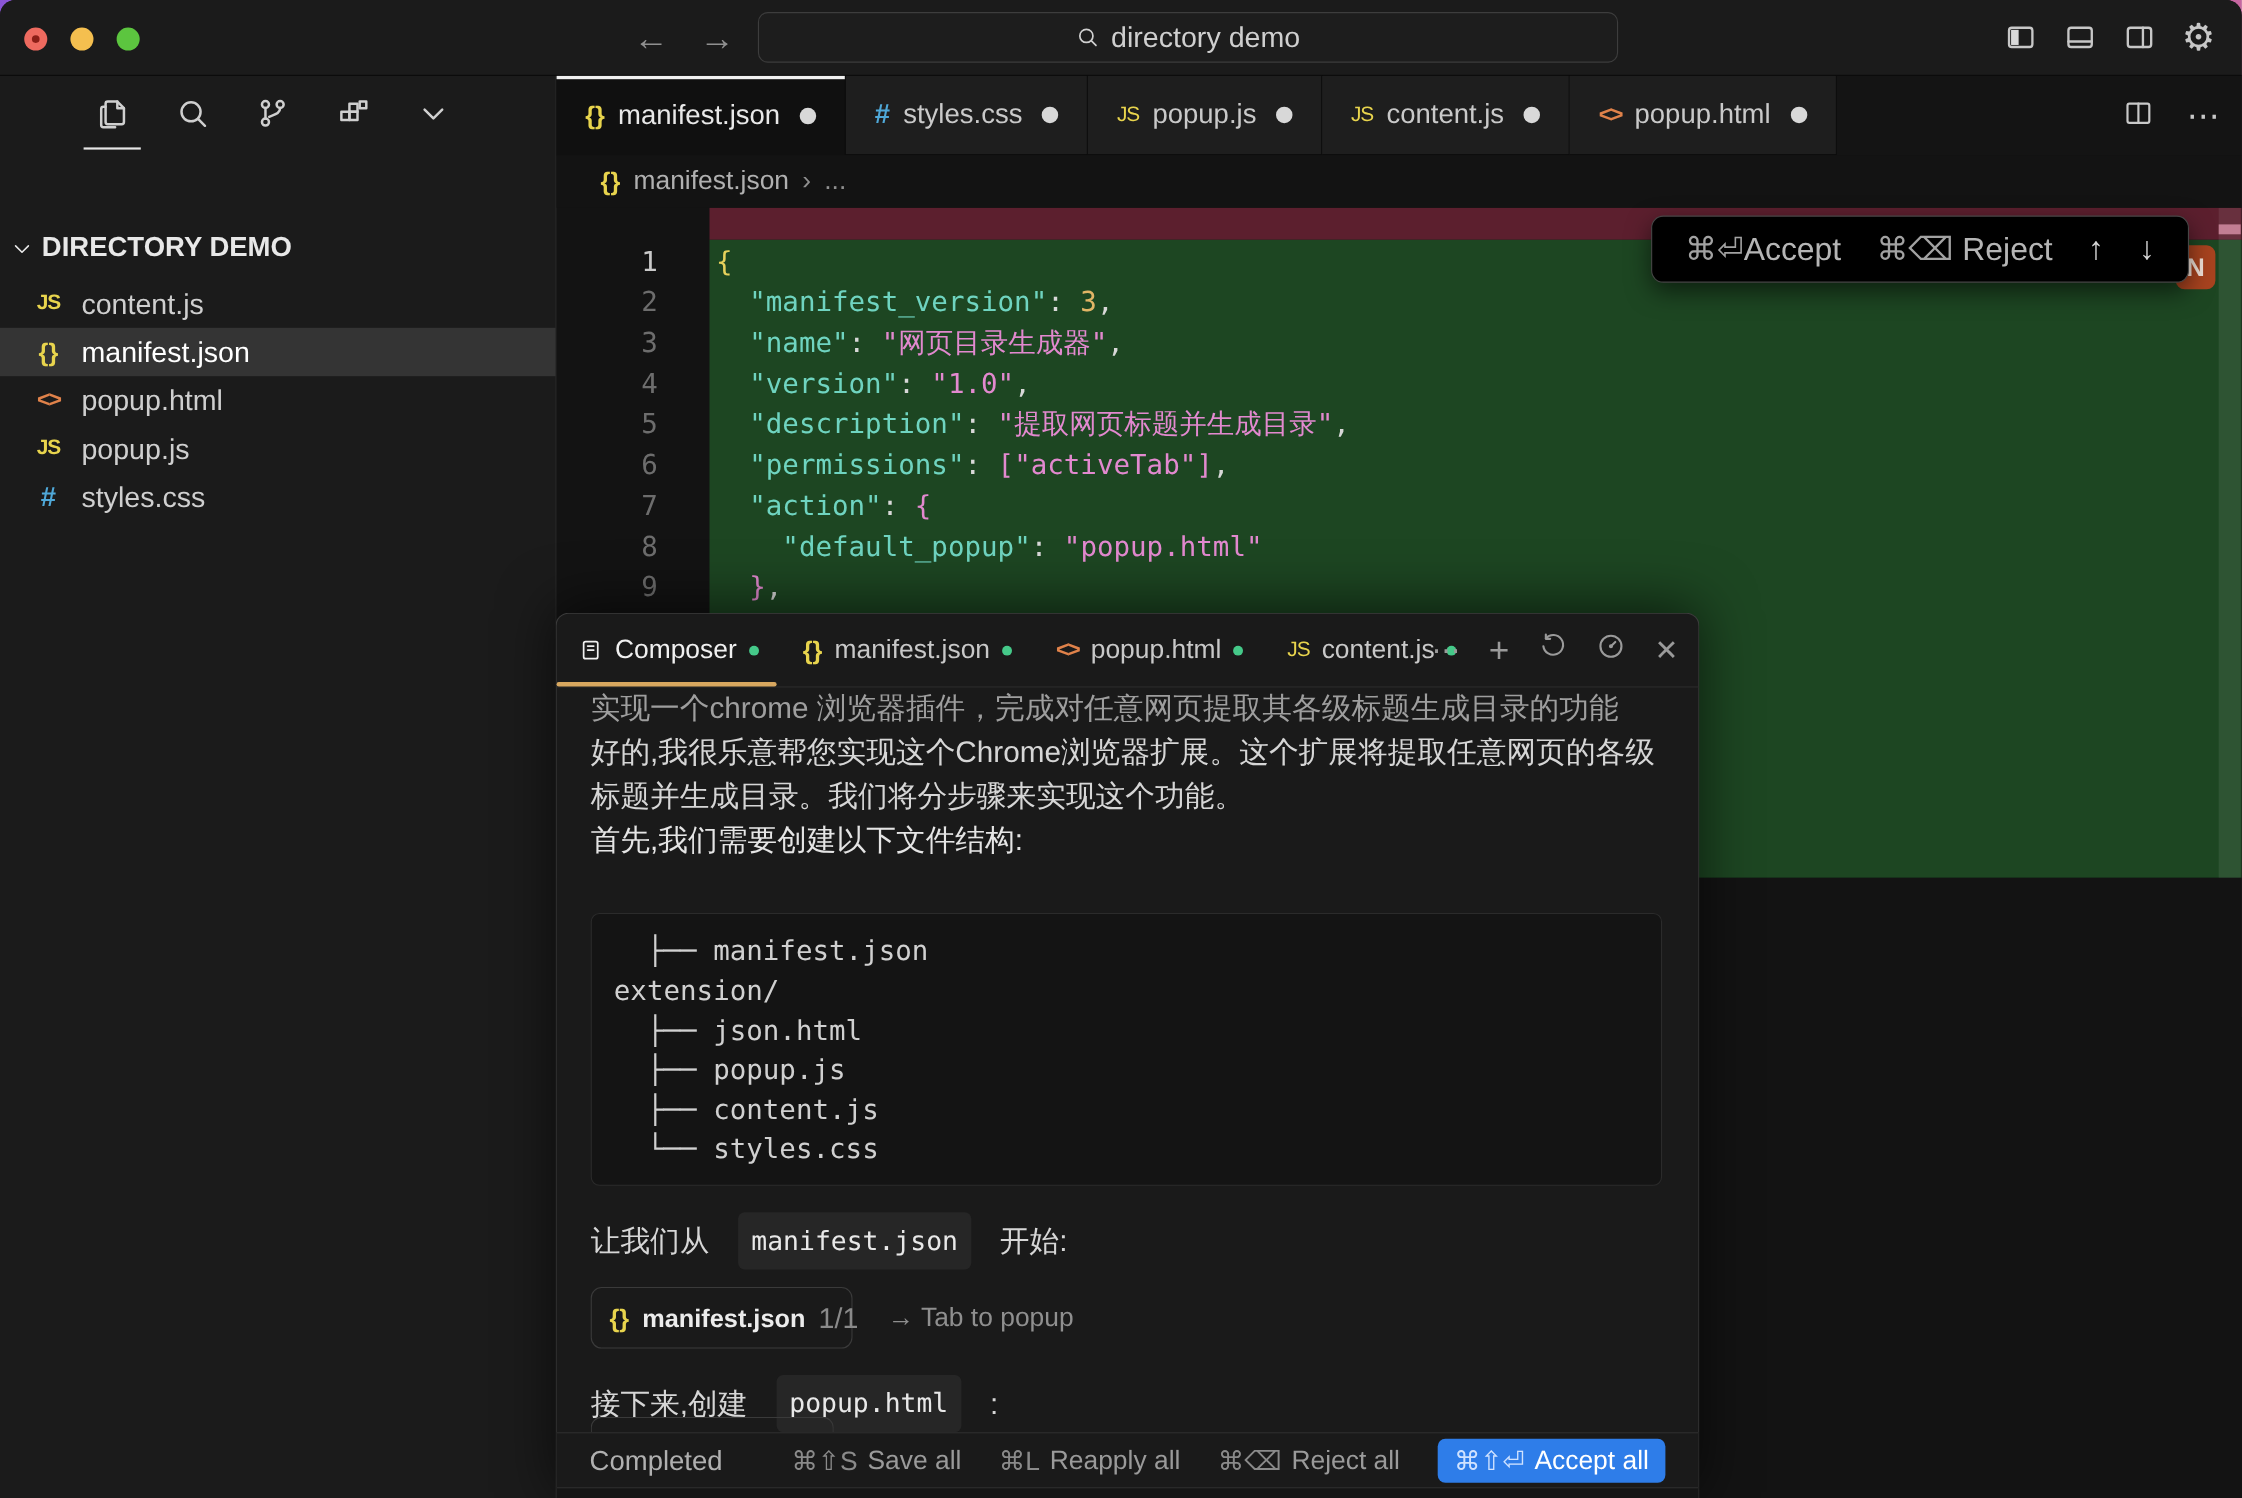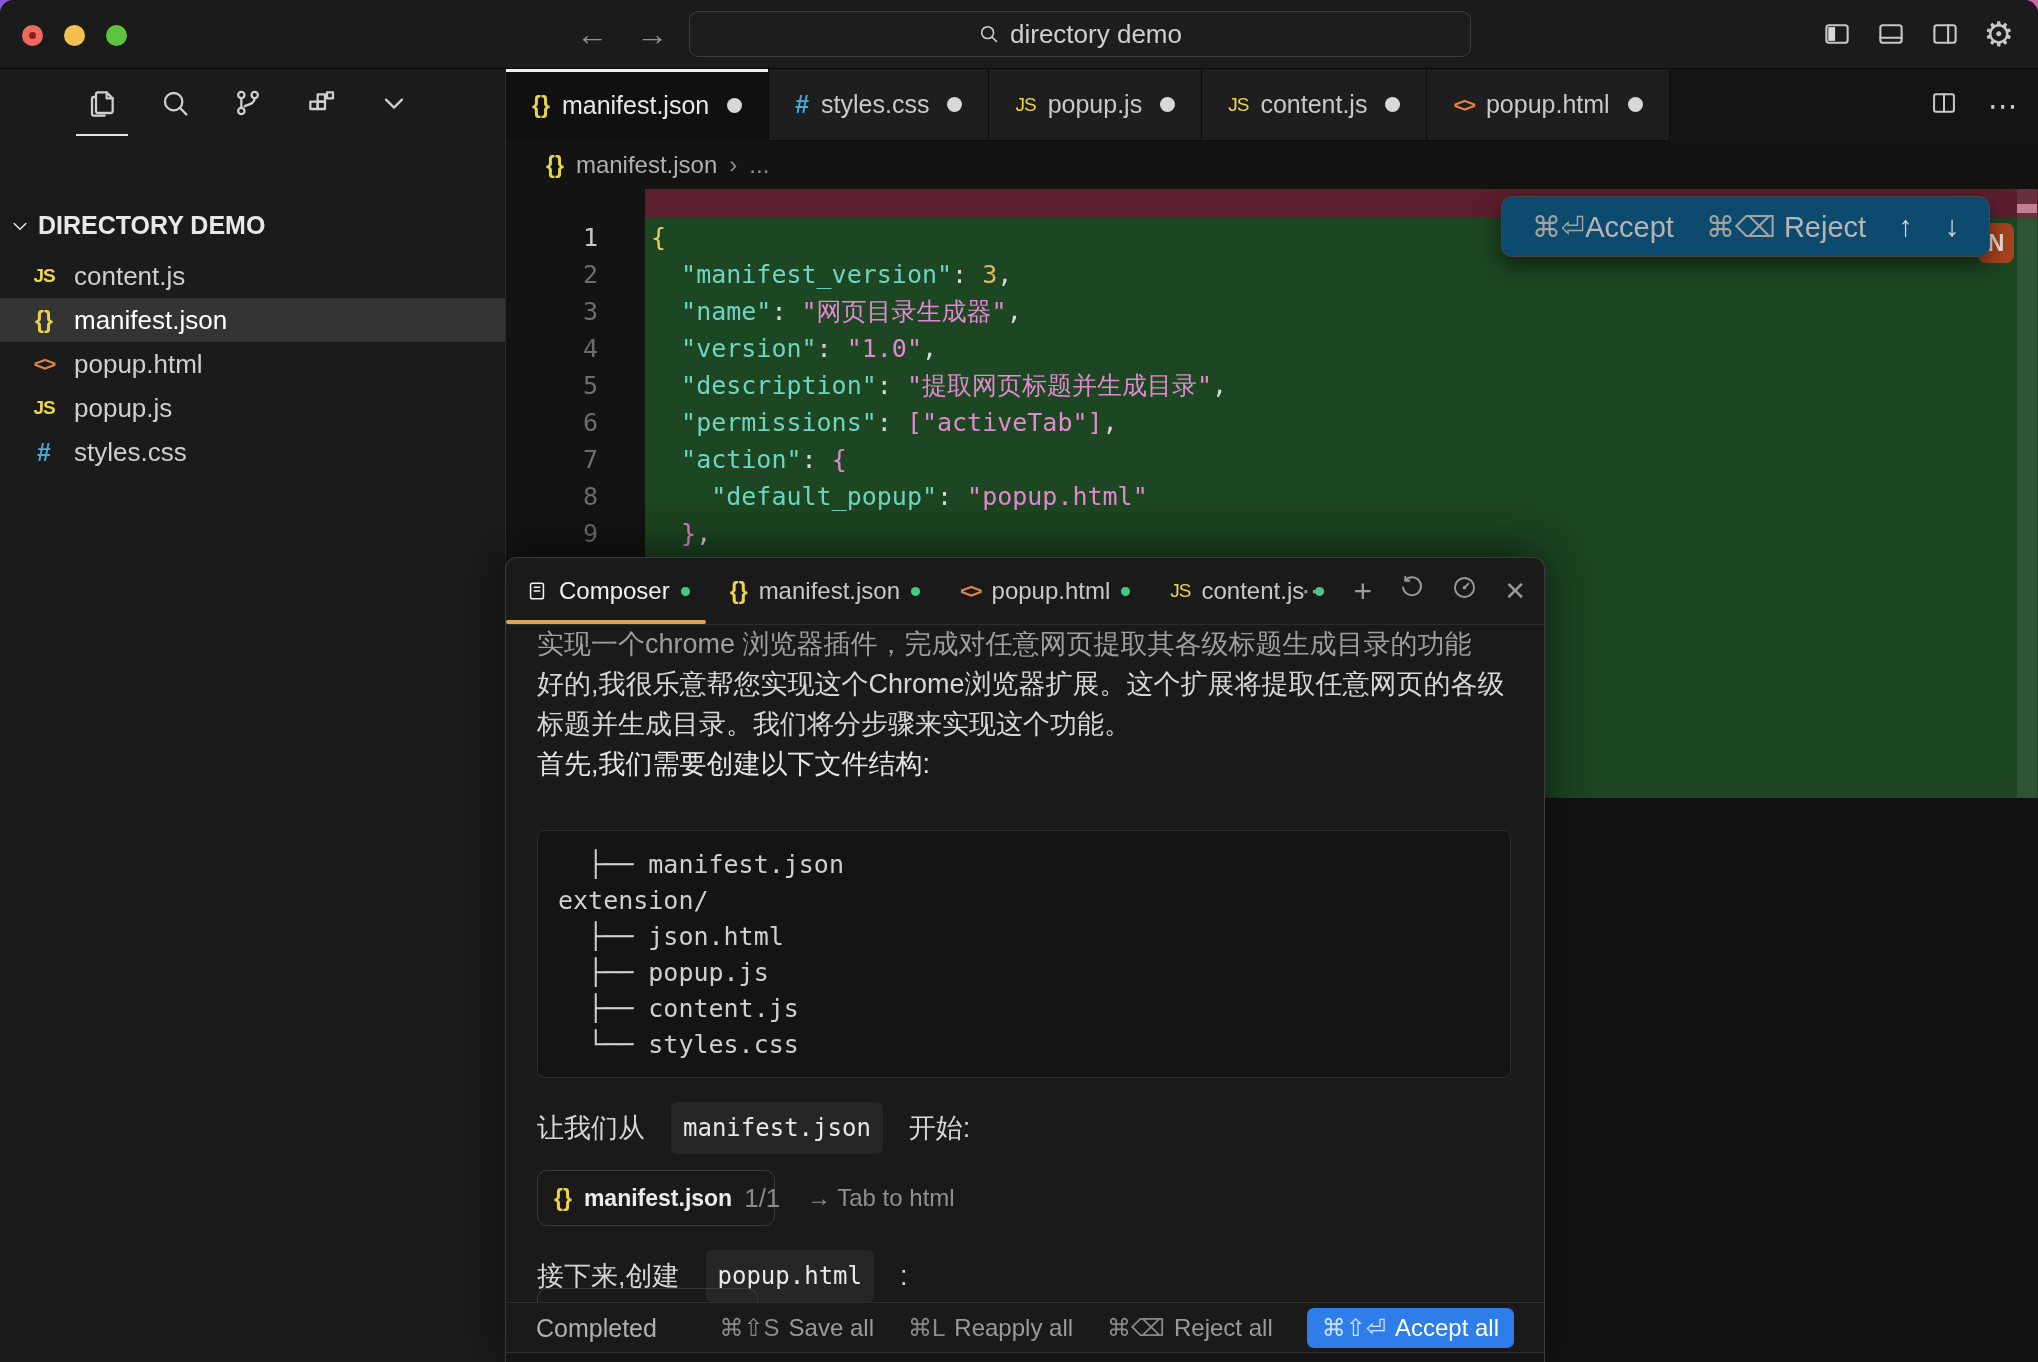--- a/index.html
+++ b/index.html
@@ -56,21 +56,21 @@
   .gutter .ln{height:37px;line-height:37px;text-align:right;padding-right:47px;
     font-family:"DejaVu Sans Mono",monospace;font-size:25px;color:#6d6d6d;}
   .gutter .ln.cur{color:#c9c9c9;}
   .codelines{position:absolute;top:150px;left:139px;right:0;}
   .cl{height:37px;line-height:37px;white-space:pre;font-family:"DejaVu Sans Mono",monospace;font-size:25px;font-weight:500;padding-left:6px;}
   .tok-y{color:#e6d15c}.tok-k{color:#6fd4c0}.tok-s{color:#e289cf}.tok-n{color:#e2b566}.tok-p{color:#d8d8d8}.tok-m{color:#e289cf}
   .vscroll{position:absolute;right:1px;top:120px;width:20px;height:609px;background:rgba(255,255,255,0.08);}
   .vscroll .mark{position:absolute;top:15px;left:0;right:0;height:9px;background:#c27e93;}
   .nbadge{position:absolute;top:154px;right:24px;width:36px;height:40px;background:#a8431f;border-radius:8px;
     color:#f2e3da;font-size:23px;font-weight:bold;display:flex;align-items:center;justify-content:center;}
-  .diffpill{position:absolute;top:127px;left:995px;width:487px;height:59px;background:#0c4a6e;border:1px solid #464646;
+  .diffpill{position:absolute;top:127px;left:995px;width:487px;height:59px;background:#000000;border:1px solid #464646;
     border-radius:11px;box-shadow:0 8px 22px rgba(0,0,0,.55);display:flex;align-items:center;justify-content:center;gap:32px;
     color:#b5b5b5;font-size:29px;}
   .diffpill .keys{color:#a2a2a2;}
   .diffpill .arrow{color:#d5d5d5;}
   
   .composer{position:absolute;left:505px;top:557px;width:1040px;bottom:0;background:#1a1a1a;
     border:1px solid #3c3c3c;border-bottom:none;border-radius:12px 12px 0 0;box-shadow:0 -6px 50px rgba(0,0,0,.6);box-sizing:border-box;}
   .chead{position:absolute;top:0;left:0;right:0;height:66px;border-bottom:1px solid #2b2b2b;display:flex;align-items:center;}
   .ctab{display:flex;align-items:center;gap:11px;padding:0 20px;height:100%;font-size:24px;color:#c8c8c8;position:relative;}
   .ctab.active{color:#f0f0f0;}
@@ -366,21 +366,21 @@
         <span>开始:</span>
       </div>
 
       <div class="pillrow">
         <div class="filepill">
           <span class="ft-json">{}</span>
           <span class="fname">manifest.json</span>
           <span class="fcount">1/1</span>
           <span class="gdot"></span>
         </div>
-        <span class="tabopen">→ Tab to html</span>
+        <span class="tabopen">→ Tab to popup</span>
       </div>
 
       <div class="chipline">
         <span>接下来,创建</span>
         <span class="chip">popup.html</span>
         <span>:</span>
       </div>
     </div>
 
     <div class="partcard"></div>

